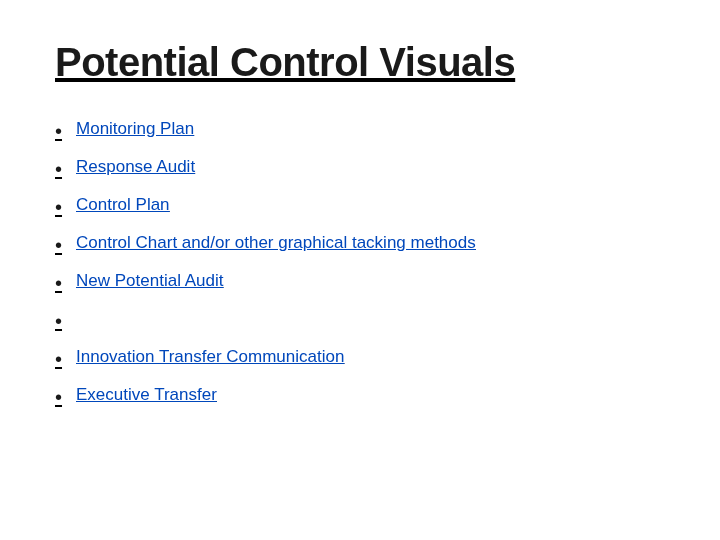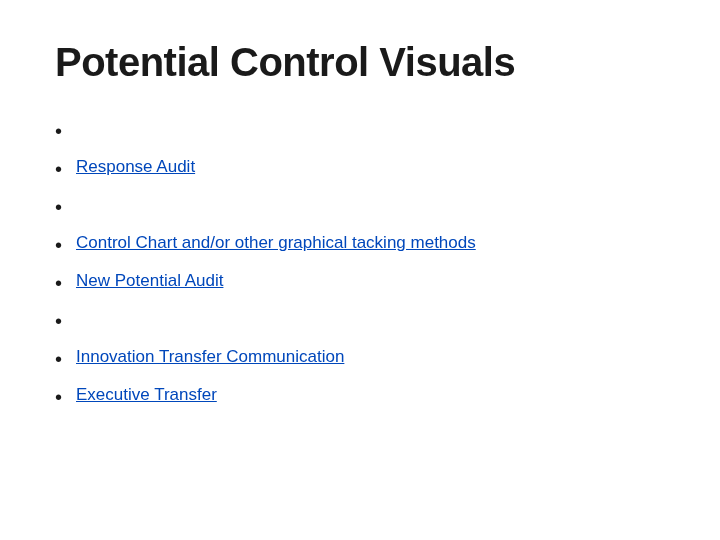--- a/index.html
+++ b/index.html
@@ -16,20 +16,21 @@
       overflow: hidden;
     }
 
     .slide {
       width: 720px;
       height: 540px;
       background: #ffffff;
       padding: 40px 55px;
       display: flex;
       flex-direction: column;
+      text-decoration: underline;
     }
 
     .title {
       font-size: 40px;
       font-weight: bold;
       color: #1a1a1a;
       margin-bottom: 32px;
       letter-spacing: -0.5px;
     }
 
@@ -62,27 +63,29 @@
     }
   </style>
 </head>
 <body>
 
 <div class="slide">
   <h1 class="title">Potential Control Visuals</h1>
   <ul class="content-list">
   <li>
         <span class="bullet">•</span>
+        <a class="list-link" href="#">Monitoring Plan</a>
       </li>
       <li>
         <span class="bullet">•</span>
         <a class="list-link" href="#">Response Audit</a>
       </li>
       <li>
         <span class="bullet">•</span>
+        <a class="list-link" href="#">Control Plan</a>
       </li>
       <li>
         <span class="bullet">•</span>
         <a class="list-link" href="#">Control Chart and/or other graphical tacking methods</a>
       </li>
       <li>
         <span class="bullet">•</span>
         <a class="list-link" href="#">New Potential Audit</a>
       </li>
       <li>

